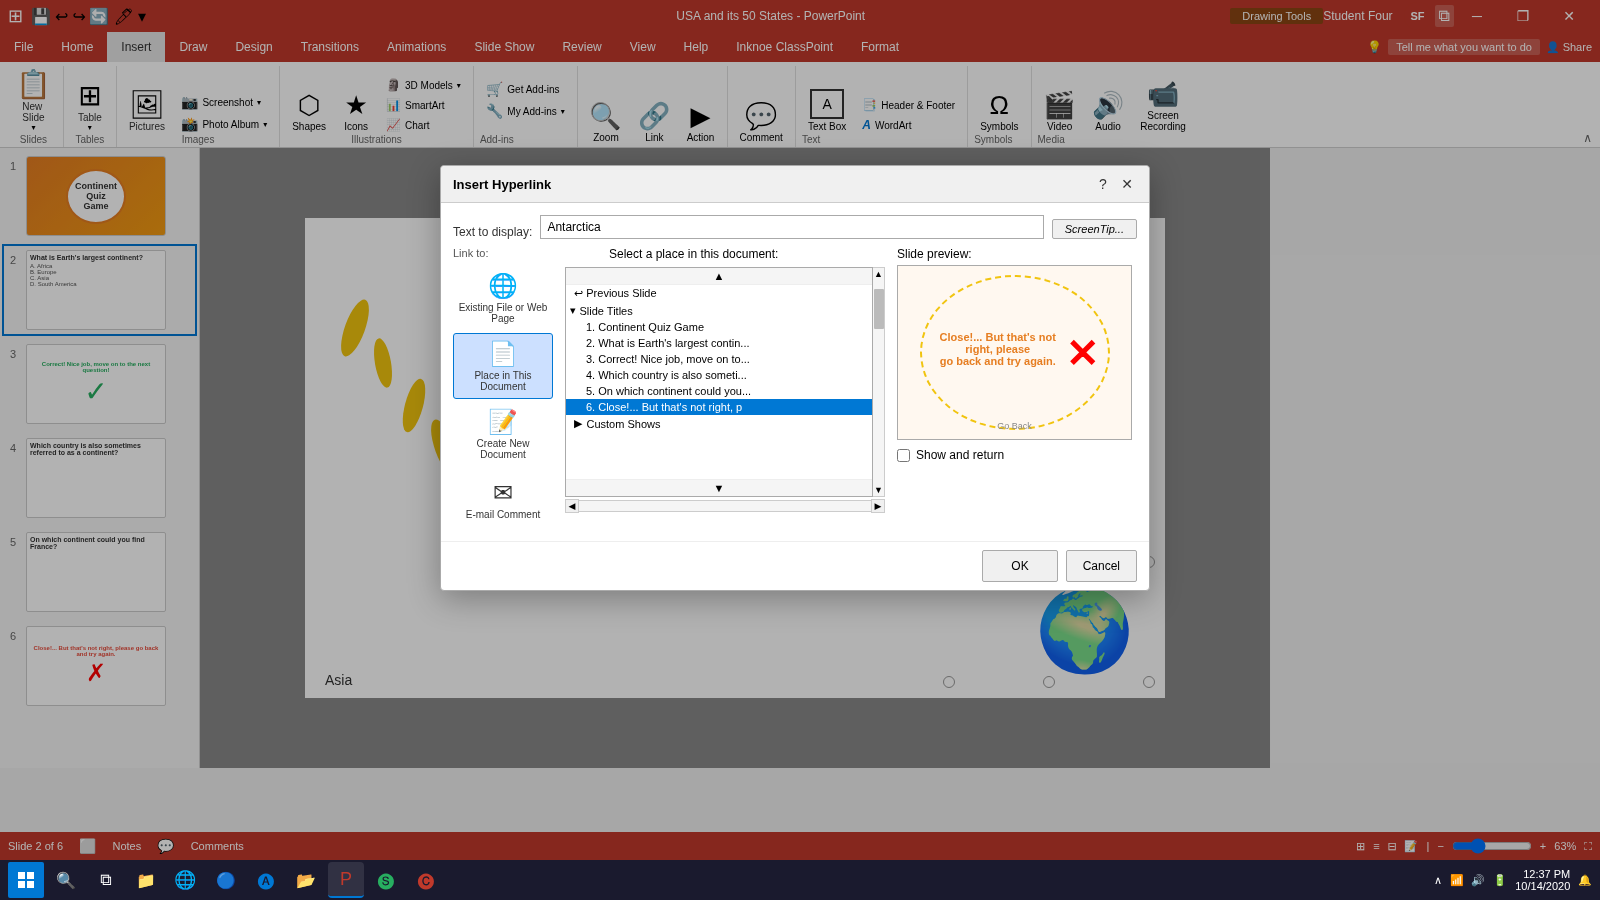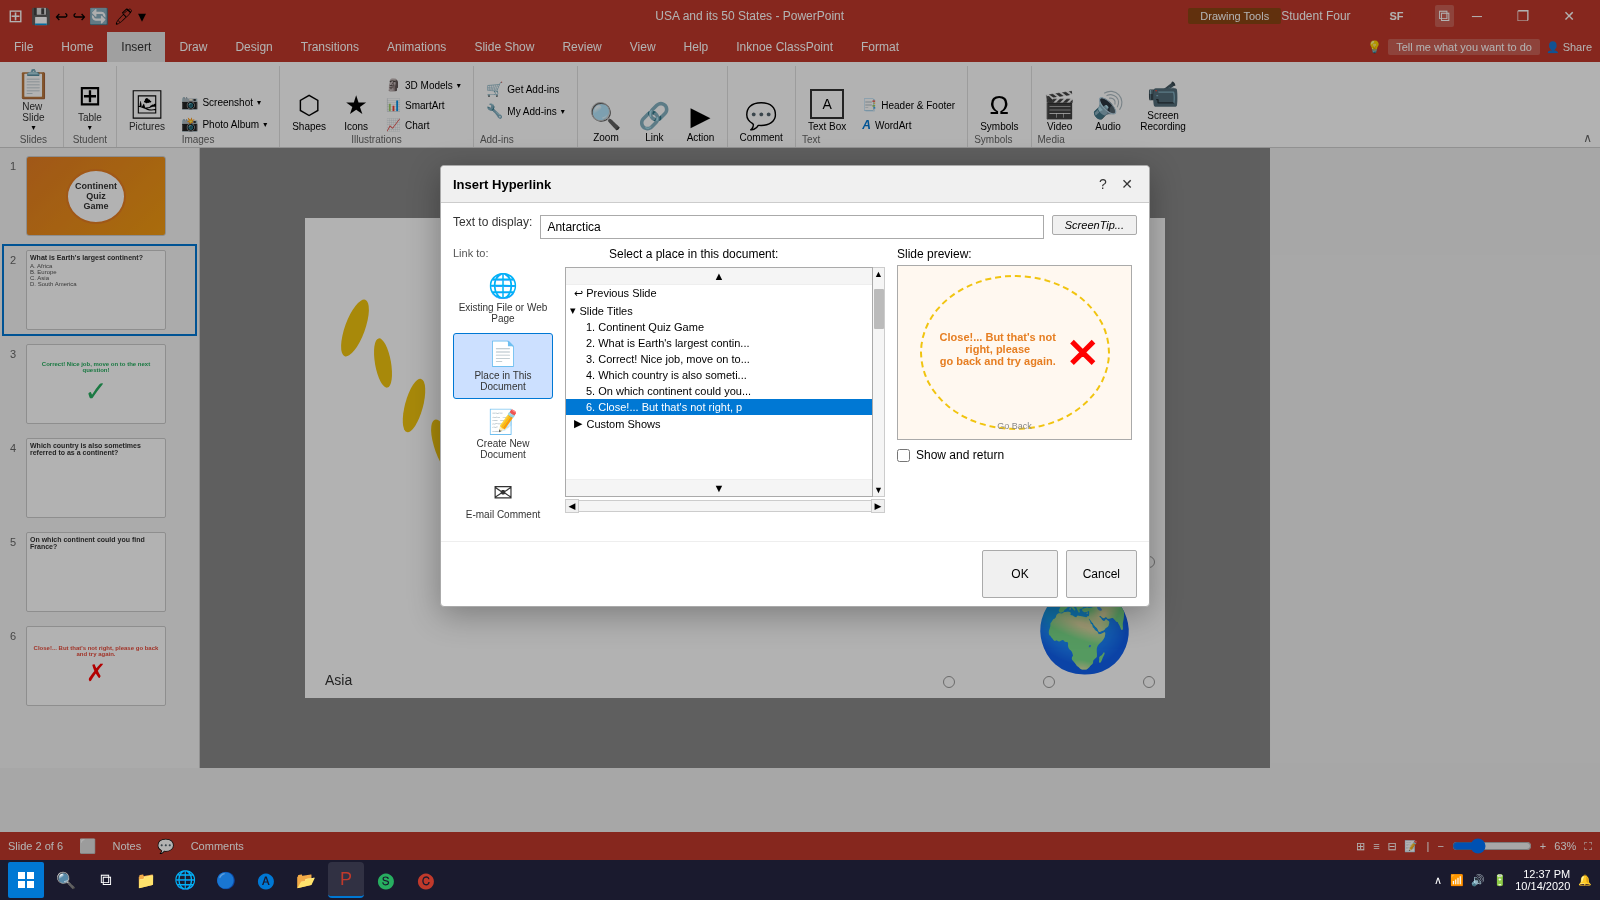--- a/index.html
+++ b/index.html
@@ -42,21 +42,21 @@
     .statusbar { position: absolute; bottom: 40px; left: 0; width: 1600px; height: 28px; background: #c0392b; display: flex; align-items: center; padding: 0 8px; color: white; font-size: 11px; gap: 16px; }
     .statusbar-right { margin-left: auto; display: flex; align-items: center; gap: 8px; }
 
     
     .dialog-overlay { position: absolute; top: 0; left: 0; width: 1600px; height: 860px; background: rgba(0,0,0,0.3); z-index: 500; }
     .dialog { position: absolute; top: 165px; left: 440px; width: 710px; background: white; border: 1px solid #aaa; border-radius: 4px; box-shadow: 0 8px 32px rgba(0,0,0,0.3); z-index: 600; }
     .dialog-title { background: #f0f0f0; padding: 8px 12px; display: flex; align-items: center; justify-content: space-between; border-bottom: 1px solid #ccc; border-radius: 4px 4px 0 0; }
     .dialog-title-text { font-size: 13px; font-weight: bold; }
     .dialog-title-btn { width: 20px; height: 20px; display: flex; align-items: center; justify-content: center; cursor: pointer; border: none; background: none; font-size: 14px; color: #333; }
     .dialog-body { padding: 12px; }
-    .text-display-row { display: flex; align-items: flex-start; gap: 8px; margin-bottom: 8px; }
+    .text-display-row { display: flex; align-items: flex-end; gap: 8px; margin-bottom: 8px; }
     .text-display-label { font-size: 12px; color: #333; }
     .text-display-input { flex: 1; height: 24px; border: 1px solid #aaa; padding: 2px 6px; font-size: 12px; }
     .screentip-btn { padding: 3px 12px; background: #f0f0f0; border: 1px solid #aaa; border-radius: 2px; font-size: 11px; cursor: pointer; font-style: italic; }
     .dialog-main { display: flex; gap: 12px; }
     .left-nav { width: 100px; display: flex; flex-direction: column; gap: 2px; }
     .nav-item { display: flex; flex-direction: column; align-items: center; padding: 6px 4px; cursor: pointer; border-radius: 3px; font-size: 10px; text-align: center; color: #333; min-height: 60px; justify-content: center; border: 1px solid transparent; }
     .nav-item.active { background: #cce0ff; border: 1px solid #0078d4; }
     .nav-icon { font-size: 24px; margin-bottom: 2px; }
     .nav-label { font-size: 10px; }
     .center-panel { flex: 1; }
@@ -67,21 +67,21 @@
     .slide-list-item.section { padding-left: 4px; font-weight: normal; }
     .slide-list-item.indented { padding-left: 20px; }
     .right-panel { width: 240px; }
     .preview-label { font-size: 12px; margin-bottom: 4px; }
     .preview-box { width: 235px; height: 175px; border: 1px solid #aaa; background: #fff8f0; display: flex; flex-direction: column; align-items: center; justify-content: center; padding: 8px; position: relative; }
     .preview-text { font-size: 11px; color: #e67e22; text-align: center; font-weight: bold; margin-bottom: 8px; }
     .preview-goback { font-size: 9px; color: #888; position: absolute; bottom: 8px; }
     .show-return-row { display: flex; align-items: center; gap: 6px; margin-top: 8px; }
     .dialog-footer { display: flex; justify-content: flex-end; gap: 8px; padding: 8px 12px; border-top: 1px solid #eee; }
     .ok-btn { padding: 4px 28px; background: #f0f0f0; border: 1px solid #aaa; border-radius: 2px; font-size: 12px; cursor: pointer; }
-    .cancel-btn { padding: 16px 16px; background: #f0f0f0; border: 1px solid #aaa; border-radius: 2px; font-size: 12px; cursor: pointer; }
+    .cancel-btn { padding: 8px 16px; background: #f0f0f0; border: 1px solid #aaa; border-radius: 2px; font-size: 12px; cursor: pointer; }
     
     
     .selection-circle { position: absolute; width: 12px; height: 12px; border-radius: 50%; border: 1px solid #999; background: white; }
   </style>
 </head>
 <body>
 
 <div class="titlebar">
   <div class="titlebar-logo">
     <span style="font-size:18px;">⊞</span>
@@ -89,21 +89,21 @@
   <div style="width:300px; display:flex; gap:4px; margin-left:8px;">
     <span style="font-size:16px; cursor:pointer;">💾</span>
     <span style="font-size:16px; cursor:pointer;">↩</span>
     <span style="font-size:16px; cursor:pointer;">↪</span>
     <span style="font-size:16px; cursor:pointer;">🔄</span>
     <span style="font-size:16px; cursor:pointer;">🖊</span>
     <span style="font-size:16px; cursor:pointer;">▾</span>
   </div>
   <div class="titlebar-title">USA and its 50 States - PowerPoint</div>
   <div class="drawing-tools">Drawing Tools</div>
-  <div style="display:flex; align-items:center; gap:24px; margin-left:auto; color:white; font-size:12px;justify-content:center;">
+  <div style="display:flex; align-items:center; gap:3px; margin-left:auto; color:white; font-size:12px;justify-content:center;">
     <span>Student Four</span>
     <div class="user-badge">SF</div>
     <span style="font-size:16px; cursor:pointer; background:rgba(255,255,255,0.2); padding:2px 4px; border-radius:2px;">⧉</span>
   </div>
   <div class="titlebar-controls">
     <div class="titlebar-btn">─</div>
     <div class="titlebar-btn">❐</div>
     <div class="titlebar-btn close">✕</div>
   </div>
 </div>
@@ -144,21 +144,21 @@
     </div>
 
     <div style="display:flex; flex-direction:column; border-right:1px solid #e0e0e0; padding:0 6px 2px 6px; align-items:center;">
       <div style="display:flex; align-items:flex-end; flex:1;">
         <div class="ribbon-btn">
           <div style="font-size:28px;">⊞</div>
           <div style="font-size:10px; color:#333;">Table</div>
           <div style="font-size:8px;">▾</div>
         </div>
       </div>
-      <div style="font-size:10px; color:#666;">Student</div>
+      <div style="font-size:10px; color:#666;">Tables</div>
     </div>
 
     <div style="display:flex; flex-direction:column; border-right:1px solid #e0e0e0; padding:0 6px 2px 6px;">
       <div style="display:flex; align-items:flex-end; flex:1; gap:4px;">
         <div class="ribbon-btn">
           <div style="font-size:28px;">🖼</div>
           <div style="font-size:10px; color:#333;">Pictures</div>
         </div>
         <div style="display:flex; flex-direction:column; gap:2px;">
           <div class="ribbon-btn-small">

